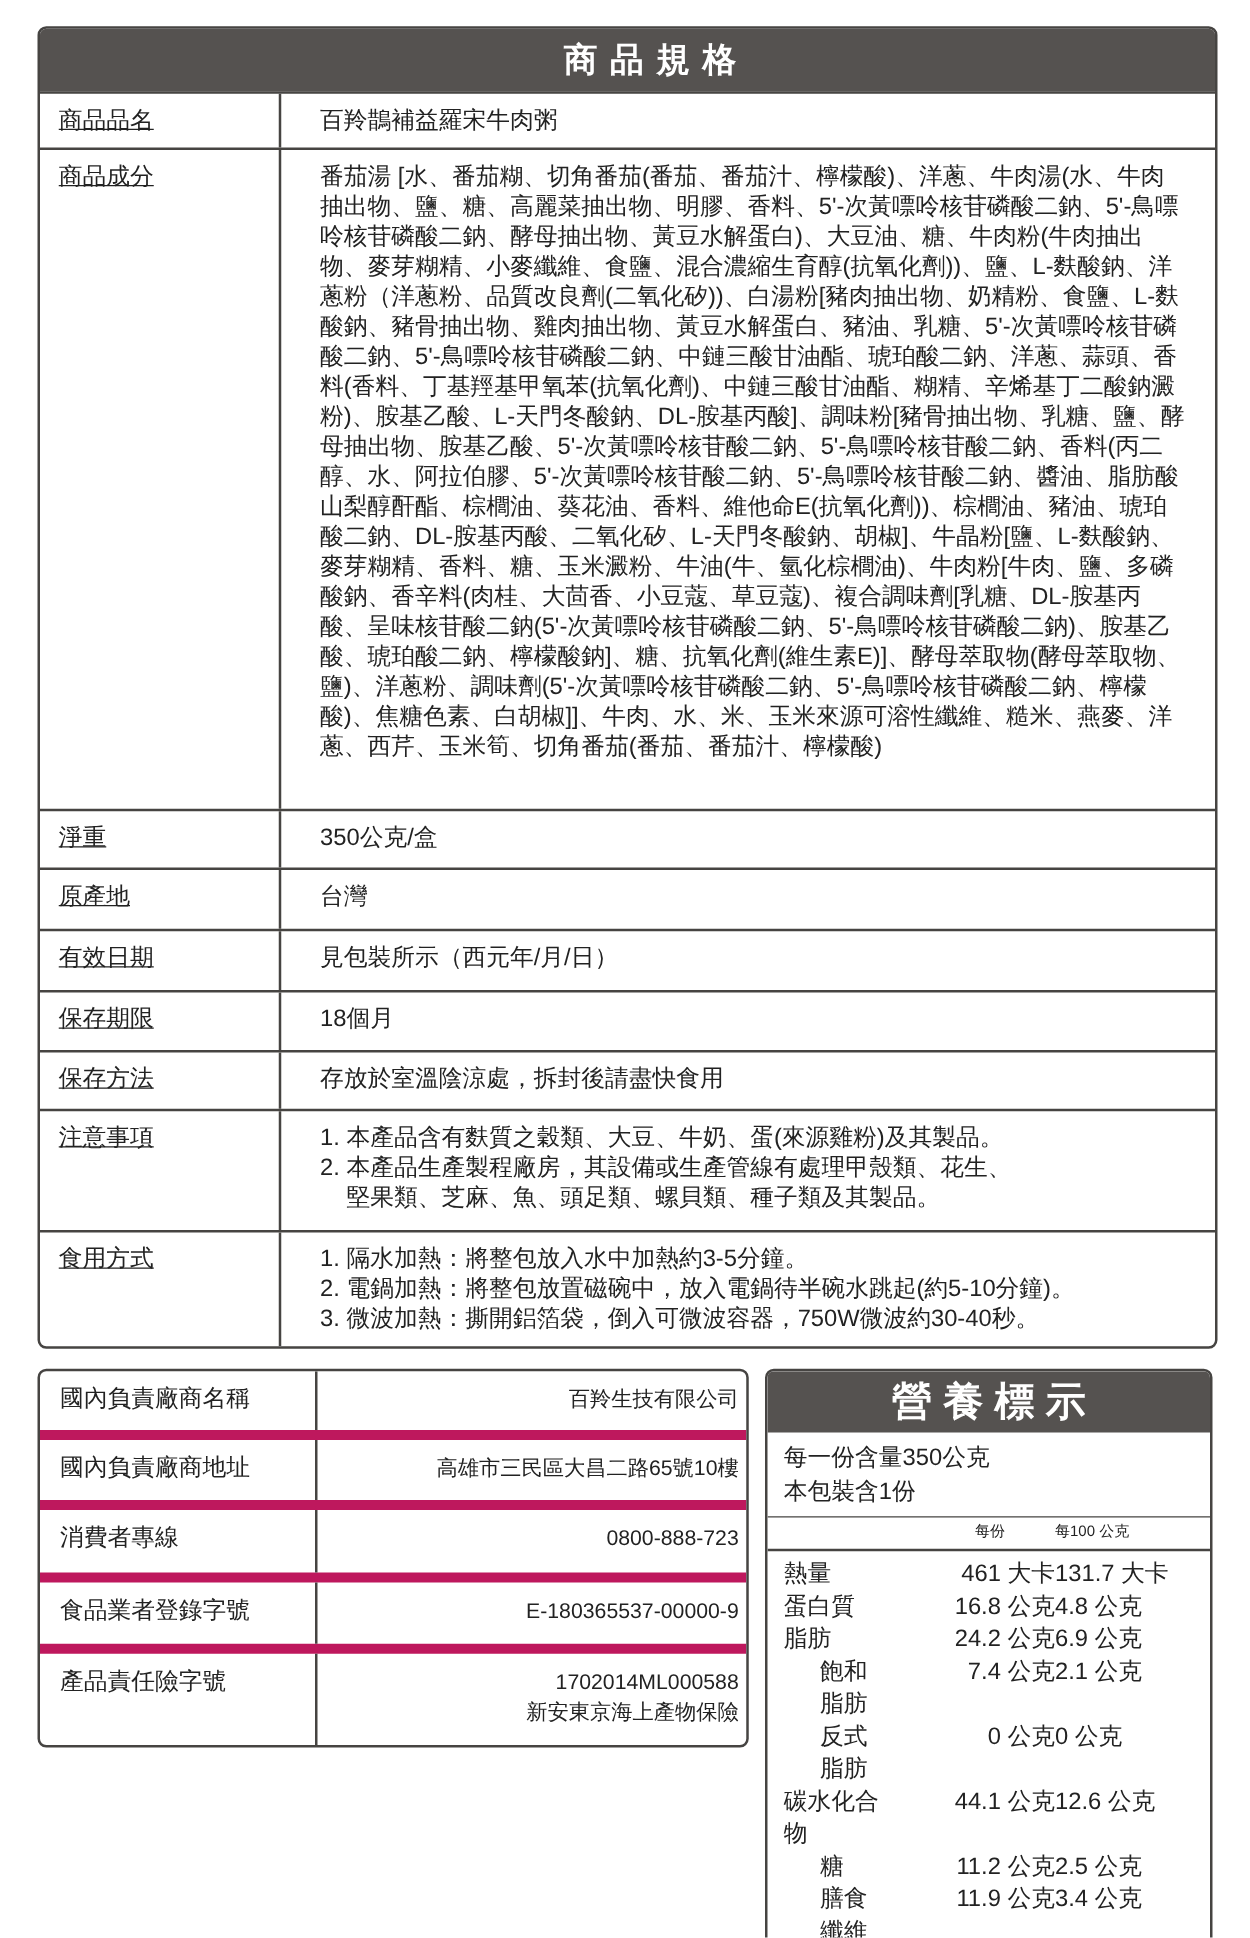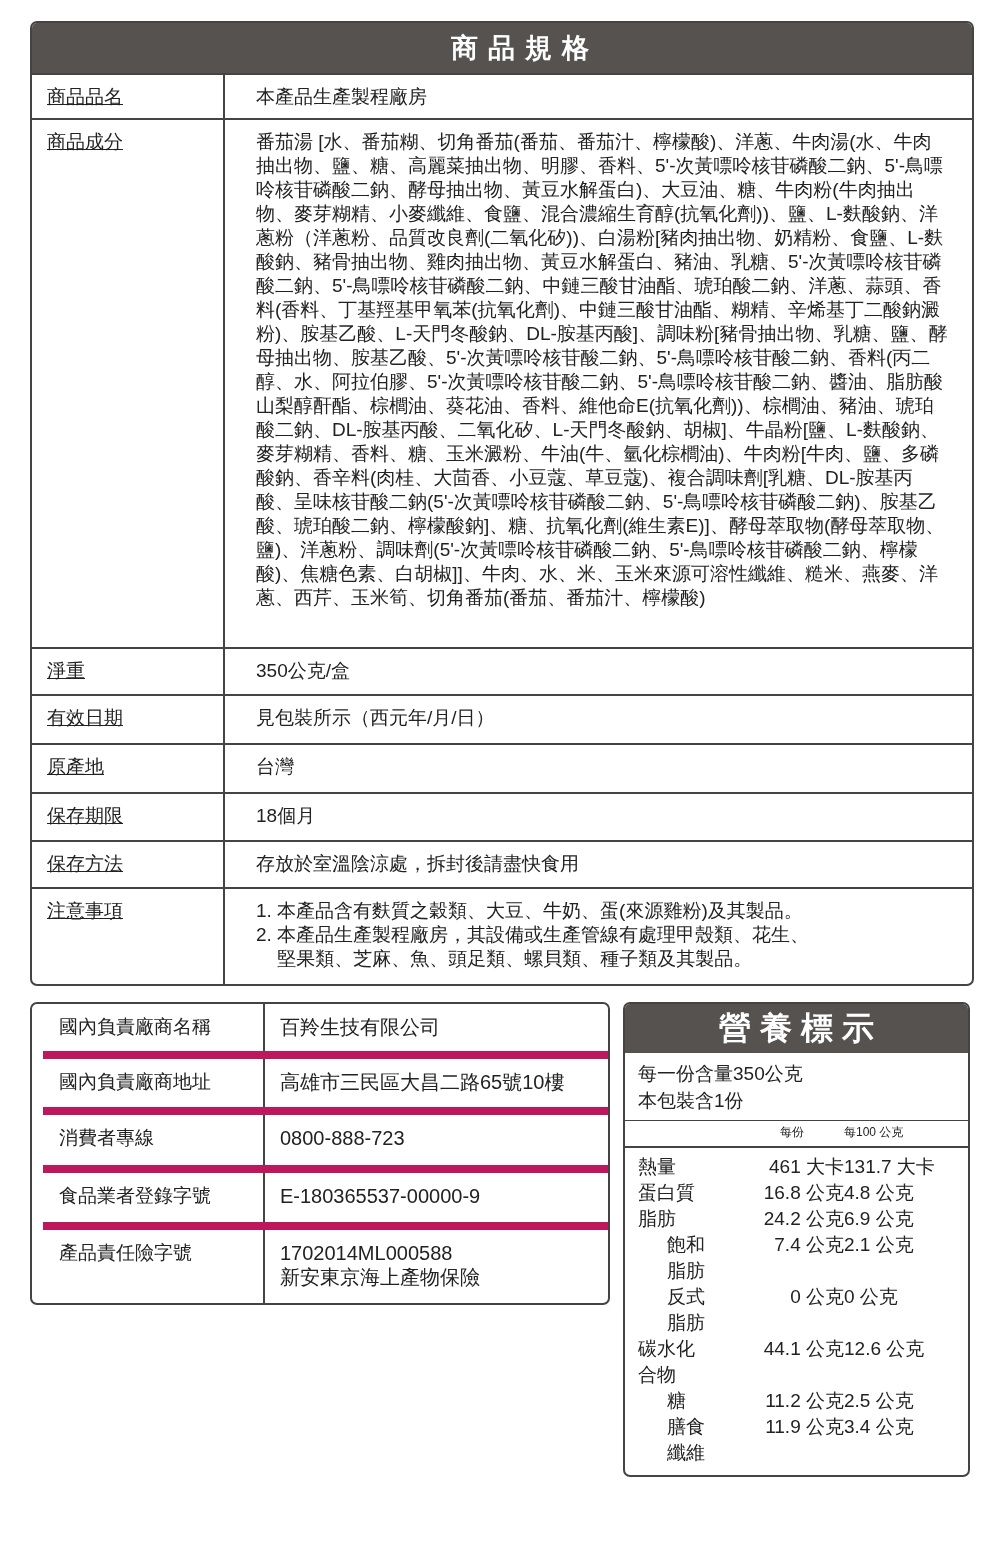--- a/index.html
+++ b/index.html
@@ -12,27 +12,27 @@
   .spec-header { font-size:27px; letter-spacing:10px; line-height:50px; height:50px; text-indent:10px;padding-left:36px; }
   .spec-row { display:flex; border-top:2px solid #464442; }
   .spec-label { width:193px; flex:0 0 193px; box-sizing:border-box; padding:10px 8px 9px 15px;
                 font-size:19px; line-height:24px; border-right:2px solid #464442;text-decoration:underline; }
   .spec-value { flex:1; box-sizing:border-box; padding:10px 24px 9px 31px; font-size:19px;
                 line-height:24px; white-space:pre-wrap; }
 
   
   .bottom { display:flex; margin-top:16px; gap:13px; align-items:flex-start; }
 
-  .company-table { width:565px; flex:0 0 565px; border:2px solid #464442; border-radius:7px; overflow:hidden;padding-left:11px; }
+  .company-table { width:565px; flex:0 0 565px; border:2px solid #464442; border-radius:7px; overflow:hidden; }
   .company-row { display:flex; border-top:8px solid #be185d; }
   .company-row:first-child { border-top:none; }
   .company-label { width:222px; flex:0 0 222px; box-sizing:border-box; padding:11px 6px 10px 16px;
                    font-size:19px; line-height:24px; border-right:2px solid #464442; }
-  .company-value { flex:1; box-sizing:border-box; padding:11px 6px 10px 15px; font-size:20px;
-                   line-height:24px; white-space:pre-wrap; }
+  .company-value { flex:1; box-sizing:border-box; padding:11px 6px 10px 15px; font-size:17px;
+                   line-height:24px; white-space:pre-wrap;text-align:right; }
 
   .nut-col { width:360px; }
   .nut-box { border:2px solid #464442; border-radius:7px; overflow:hidden; }
   .nut-header { font-size:32px; letter-spacing:9px; line-height:49px; height:49px; text-indent:9px; }
   .nut-info { padding:7px 17px 6px 13px; font-size:19px; line-height:27px; white-space:pre-wrap; }
   .nut-cols { display:flex; align-items:center; border-top:1px solid #464442; padding:3px 10px 5px 13px; font-size:12px; }
   .nut-cols .spacer { flex:1; }
   .nut-body { border-top:2px solid #464442; padding:6px 10px 9px 13px; font-size:19px; }
   .nut-row { display:flex; line-height:26px; }
   .nut-row .n-name { flex:1; }
@@ -44,51 +44,57 @@
 </head>
 <body>
 
 <div class="page">
 
   <div class="spec-table">
     <div class="bar spec-header">商品規格</div>
 
     <div class="spec-row" style="min-height:43px">
       <div class="spec-label">商品品名</div>
-      <div class="spec-value">本產品生產製程廠房</div>
+      <div class="spec-value">百羚鵲補益羅宋牛肉粥</div>
     </div>
     <div class="spec-row" style="min-height:527px">
       <div class="spec-label">商品成分</div>
       <div class="spec-value">番茄湯 [水、番茄糊、切角番茄(番茄、番茄汁、檸檬酸)、洋蔥、牛肉湯(水、牛肉抽出物、鹽、糖、高麗菜抽出物、明膠、香料、5'-次黃嘌呤核苷磷酸二鈉、5'-鳥嘌呤核苷磷酸二鈉、酵母抽出物、黃豆水解蛋白)、大豆油、糖、牛肉粉(牛肉抽出物、麥芽糊精、小麥纖維、食鹽、混合濃縮生育醇(抗氧化劑))、鹽、L-麩酸鈉、洋蔥粉（洋蔥粉、品質改良劑(二氧化矽))、白湯粉[豬肉抽出物、奶精粉、食鹽、L-麩酸鈉、豬骨抽出物、雞肉抽出物、黃豆水解蛋白、豬油、乳糖、5'-次黃嘌呤核苷磷酸二鈉、5'-鳥嘌呤核苷磷酸二鈉、中鏈三酸甘油酯、琥珀酸二鈉、洋蔥、蒜頭、香料(香料、丁基羥基甲氧苯(抗氧化劑)、中鏈三酸甘油酯、糊精、辛烯基丁二酸鈉澱粉)、胺基乙酸、L-天門冬酸鈉、DL-胺基丙酸]、調味粉[豬骨抽出物、乳糖、鹽、酵母抽出物、胺基乙酸、5'-次黃嘌呤核苷酸二鈉、5'-鳥嘌呤核苷酸二鈉、香料(丙二醇、水、阿拉伯膠、5'-次黃嘌呤核苷酸二鈉、5'-鳥嘌呤核苷酸二鈉、醬油、脂肪酸山梨醇酐酯、棕櫚油、葵花油、香料、維他命E(抗氧化劑))、棕櫚油、豬油、琥珀酸二鈉、DL-胺基丙酸、二氧化矽、L-天門冬酸鈉、胡椒]、牛晶粉[鹽、L-麩酸鈉、麥芽糊精、香料、糖、玉米澱粉、牛油(牛、氫化棕櫚油)、牛肉粉[牛肉、鹽、多磷酸鈉、香辛料(肉桂、大茴香、小豆蔻、草豆蔻)、複合調味劑[乳糖、DL-胺基丙酸、呈味核苷酸二鈉(5'-次黃嘌呤核苷磷酸二鈉、5'-鳥嘌呤核苷磷酸二鈉)、胺基乙酸、琥珀酸二鈉、檸檬酸鈉]、糖、抗氧化劑(維生素E)]、酵母萃取物(酵母萃取物、鹽)、洋蔥粉、調味劑(5'-次黃嘌呤核苷磷酸二鈉、5'-鳥嘌呤核苷磷酸二鈉、檸檬酸)、焦糖色素、白胡椒]]、牛肉、水、米、玉米來源可溶性纖維、糙米、燕麥、洋蔥、西芹、玉米筍、切角番茄(番茄、番茄汁、檸檬酸)</div>
     </div>
     <div class="spec-row" style="min-height:45px">
       <div class="spec-label">淨重</div>
       <div class="spec-value">350公克/盒</div>
     </div>
     <div class="spec-row" style="min-height:47px">
+      <div class="spec-label">原產地</div>
+      <div class="spec-value">台灣</div>
+    </div>
+    <div class="spec-row" style="min-height:47px">
       <div class="spec-label">有效日期</div>
       <div class="spec-value">見包裝所示（西元年/月/日）</div>
-    </div>
-    <div class="spec-row" style="min-height:47px">
-      <div class="spec-label">原產地</div>
-      <div class="spec-value">台灣</div>
     </div>
     <div class="spec-row" style="min-height:46px">
       <div class="spec-label">保存期限</div>
       <div class="spec-value">18個月</div>
     </div>
     <div class="spec-row" style="min-height:45px">
       <div class="spec-label">保存方法</div>
       <div class="spec-value">存放於室溫陰涼處，拆封後請盡快食用</div>
     </div>
     <div class="spec-row" style="min-height:95px">
       <div class="spec-label">注意事項</div>
       <div class="spec-value">1. 本產品含有麩質之穀類、大豆、牛奶、蛋(來源雞粉)及其製品。
 2. 本產品生產製程廠房，其設備或生產管線有處理甲殼類、花生、
     堅果類、芝麻、魚、頭足類、螺貝類、種子類及其製品。</div>
+    </div>
+    <div class="spec-row" style="min-height:88px">
+      <div class="spec-label">食用方式</div>
+      <div class="spec-value">1. 隔水加熱：將整包放入水中加熱約3-5分鐘。
+2. 電鍋加熱：將整包放置磁碗中，放入電鍋待半碗水跳起(約5-10分鐘)。
+3. 微波加熱：撕開鋁箔袋，倒入可微波容器，750W微波約30-40秒。</div>
     </div>
   </div>
 
   <div class="bottom">
 
     <div class="company-table">
       <div class="company-row" style="min-height:47px">
         <div class="company-label">國內負責廠商名稱</div>
         <div class="company-value">百羚生技有限公司</div>
       </div>

